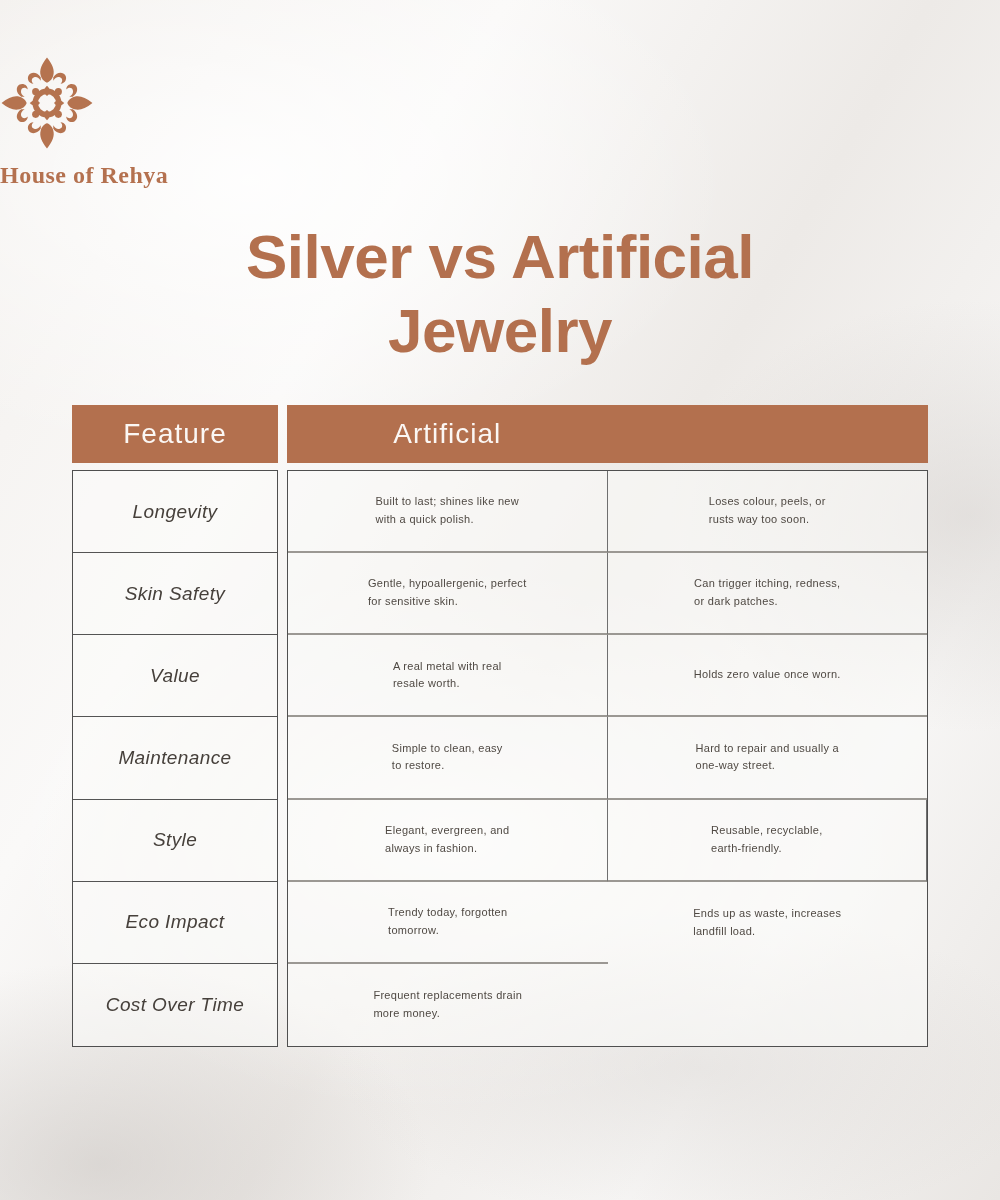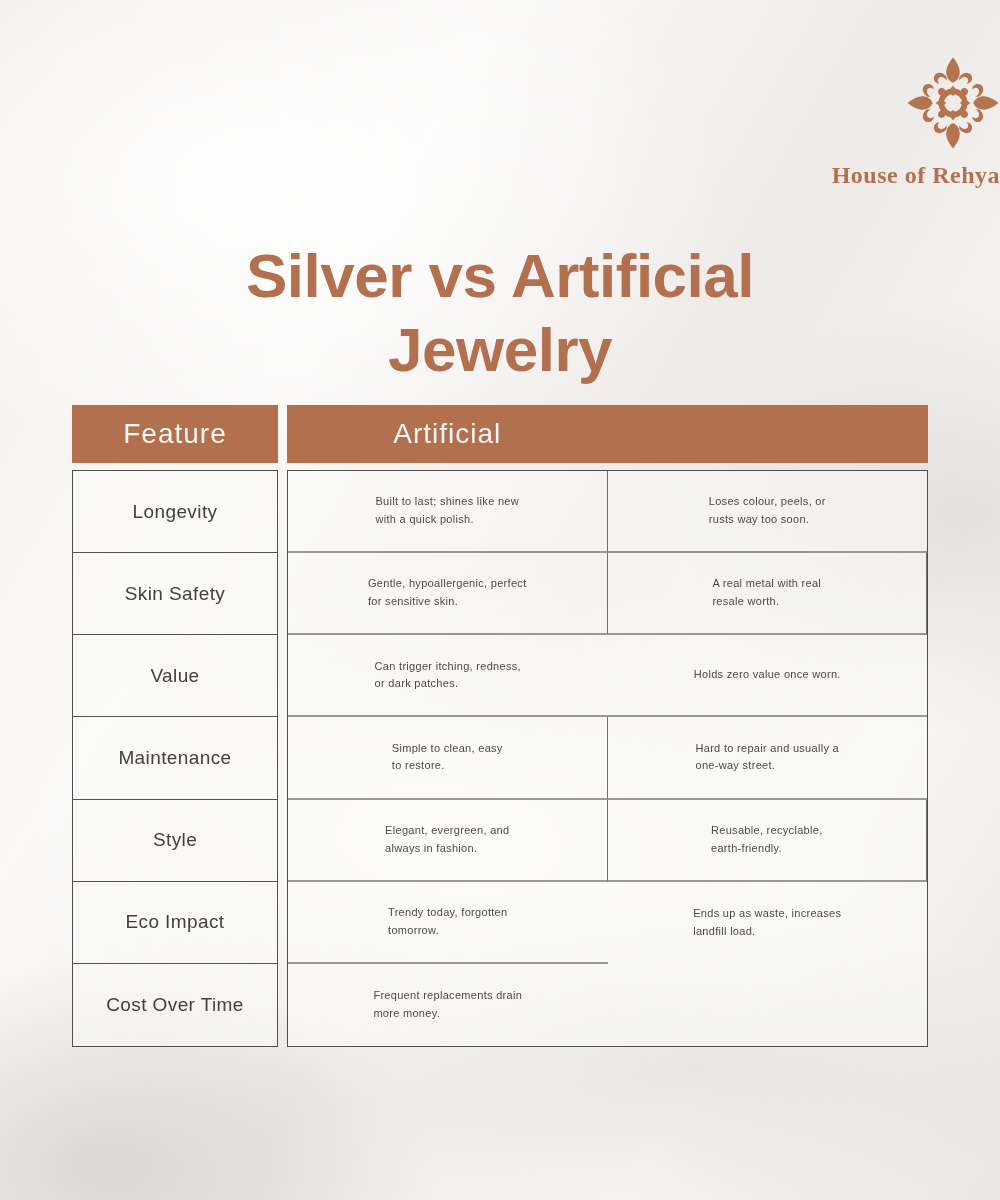--- a/index.html
+++ b/index.html
@@ -12,34 +12,34 @@
     background:
       radial-gradient(55% 28% at 10% 97%, rgba(200,195,191,0.55), rgba(200,195,191,0) 60%),
       radial-gradient(50% 30% at 97% 43%, rgba(204,199,195,0.45), rgba(204,199,195,0) 60%),
       radial-gradient(60% 22% at 70% 89%, rgba(206,201,197,0.35), rgba(206,201,197,0) 60%),
       radial-gradient(70% 35% at 45% 70%, rgba(255,255,255,0.9), rgba(255,255,255,0) 65%),
       radial-gradient(80% 40% at 25% 15%, rgba(255,255,255,0.85), rgba(255,255,255,0) 60%),
       linear-gradient(120deg, #f2efec 0%, #faf9f8 30%, #edeae7 55%, #f7f6f5 78%, #e9e6e3 100%);
   }
 
   
-  .logo-wrap { position:absolute; top:56px; left:0; right:0; text-align:right; }
+  .logo-wrap { position:absolute; top:56px; left:0; right:0; text-align:left; }
   .logo-icon { width:94px; height:94px; display:inline-block; }
   .brand-name {
     margin-top:8px;
     font-family:"Liberation Serif", serif;
     font-weight:700;
     font-size:24px;
     color:#b4714f;
     letter-spacing:0.5px;
   }
 
   
   .title {
-    position:absolute; top:239px; left:0; right:0;
+    position:absolute; top:220px; left:0; right:0;
     text-align:center;
     font-size:62px; font-weight:700;
     color:#b3704e;
     line-height:1.2;
     letter-spacing:-0.5px;
   }
 
   
   .table-wrap {
     position:absolute; left:72px; top:405px; width:982px;
@@ -58,20 +58,21 @@
     letter-spacing:1px;
   }
   .head-content { background:#b3704e; display:grid; grid-template-columns:1fr 1fr; }
   .head-content .head-cell { background:transparent; }
 
   .body-feature {
     border:1px solid #4f4f4f;
     background:rgba(252,251,250,0.55);
     display:grid;
     grid-auto-rows:1fr;
+    font-style:italic;
   }
   .feature-cell {
     display:flex; align-items:center; justify-content:center;
     font-size:19px;
     color:#46403b;
     letter-spacing:0.4px;
     border-bottom:1px solid #545454;
   }
   .feature-cell:last-child { border-bottom:none; }
 
@@ -149,24 +150,24 @@
       <div class="feature-cell">Cost Over Time</div>
     </div>
 
     <div class="body-content">
       <div class="content-cell col-silver">Built to last; shines like new
 with a quick polish.</div>
       <div class="content-cell col-artificial">Loses colour, peels, or
 rusts way too soon.</div>
       <div class="content-cell col-silver">Gentle, hypoallergenic, perfect
 for sensitive skin.</div>
+      <div class="content-cell col-artificial">Can trigger itching, redness,
+or dark patches.</div>
       <div class="content-cell col-silver">A real metal with real
 resale worth.</div>
-      <div class="content-cell col-artificial">Can trigger itching, redness,
-or dark patches.</div>
       <div class="content-cell col-artificial">Holds zero value once worn.</div>
       <div class="content-cell col-silver">Simple to clean, easy
 to restore.</div>
       <div class="content-cell col-artificial">Hard to repair and usually a
 one-way street.</div>
       <div class="content-cell col-silver">Elegant, evergreen, and
 always in fashion.</div>
       <div class="content-cell col-silver">Reusable, recyclable,
 earth-friendly.</div>
       <div class="content-cell col-artificial">Trendy today, forgotten

